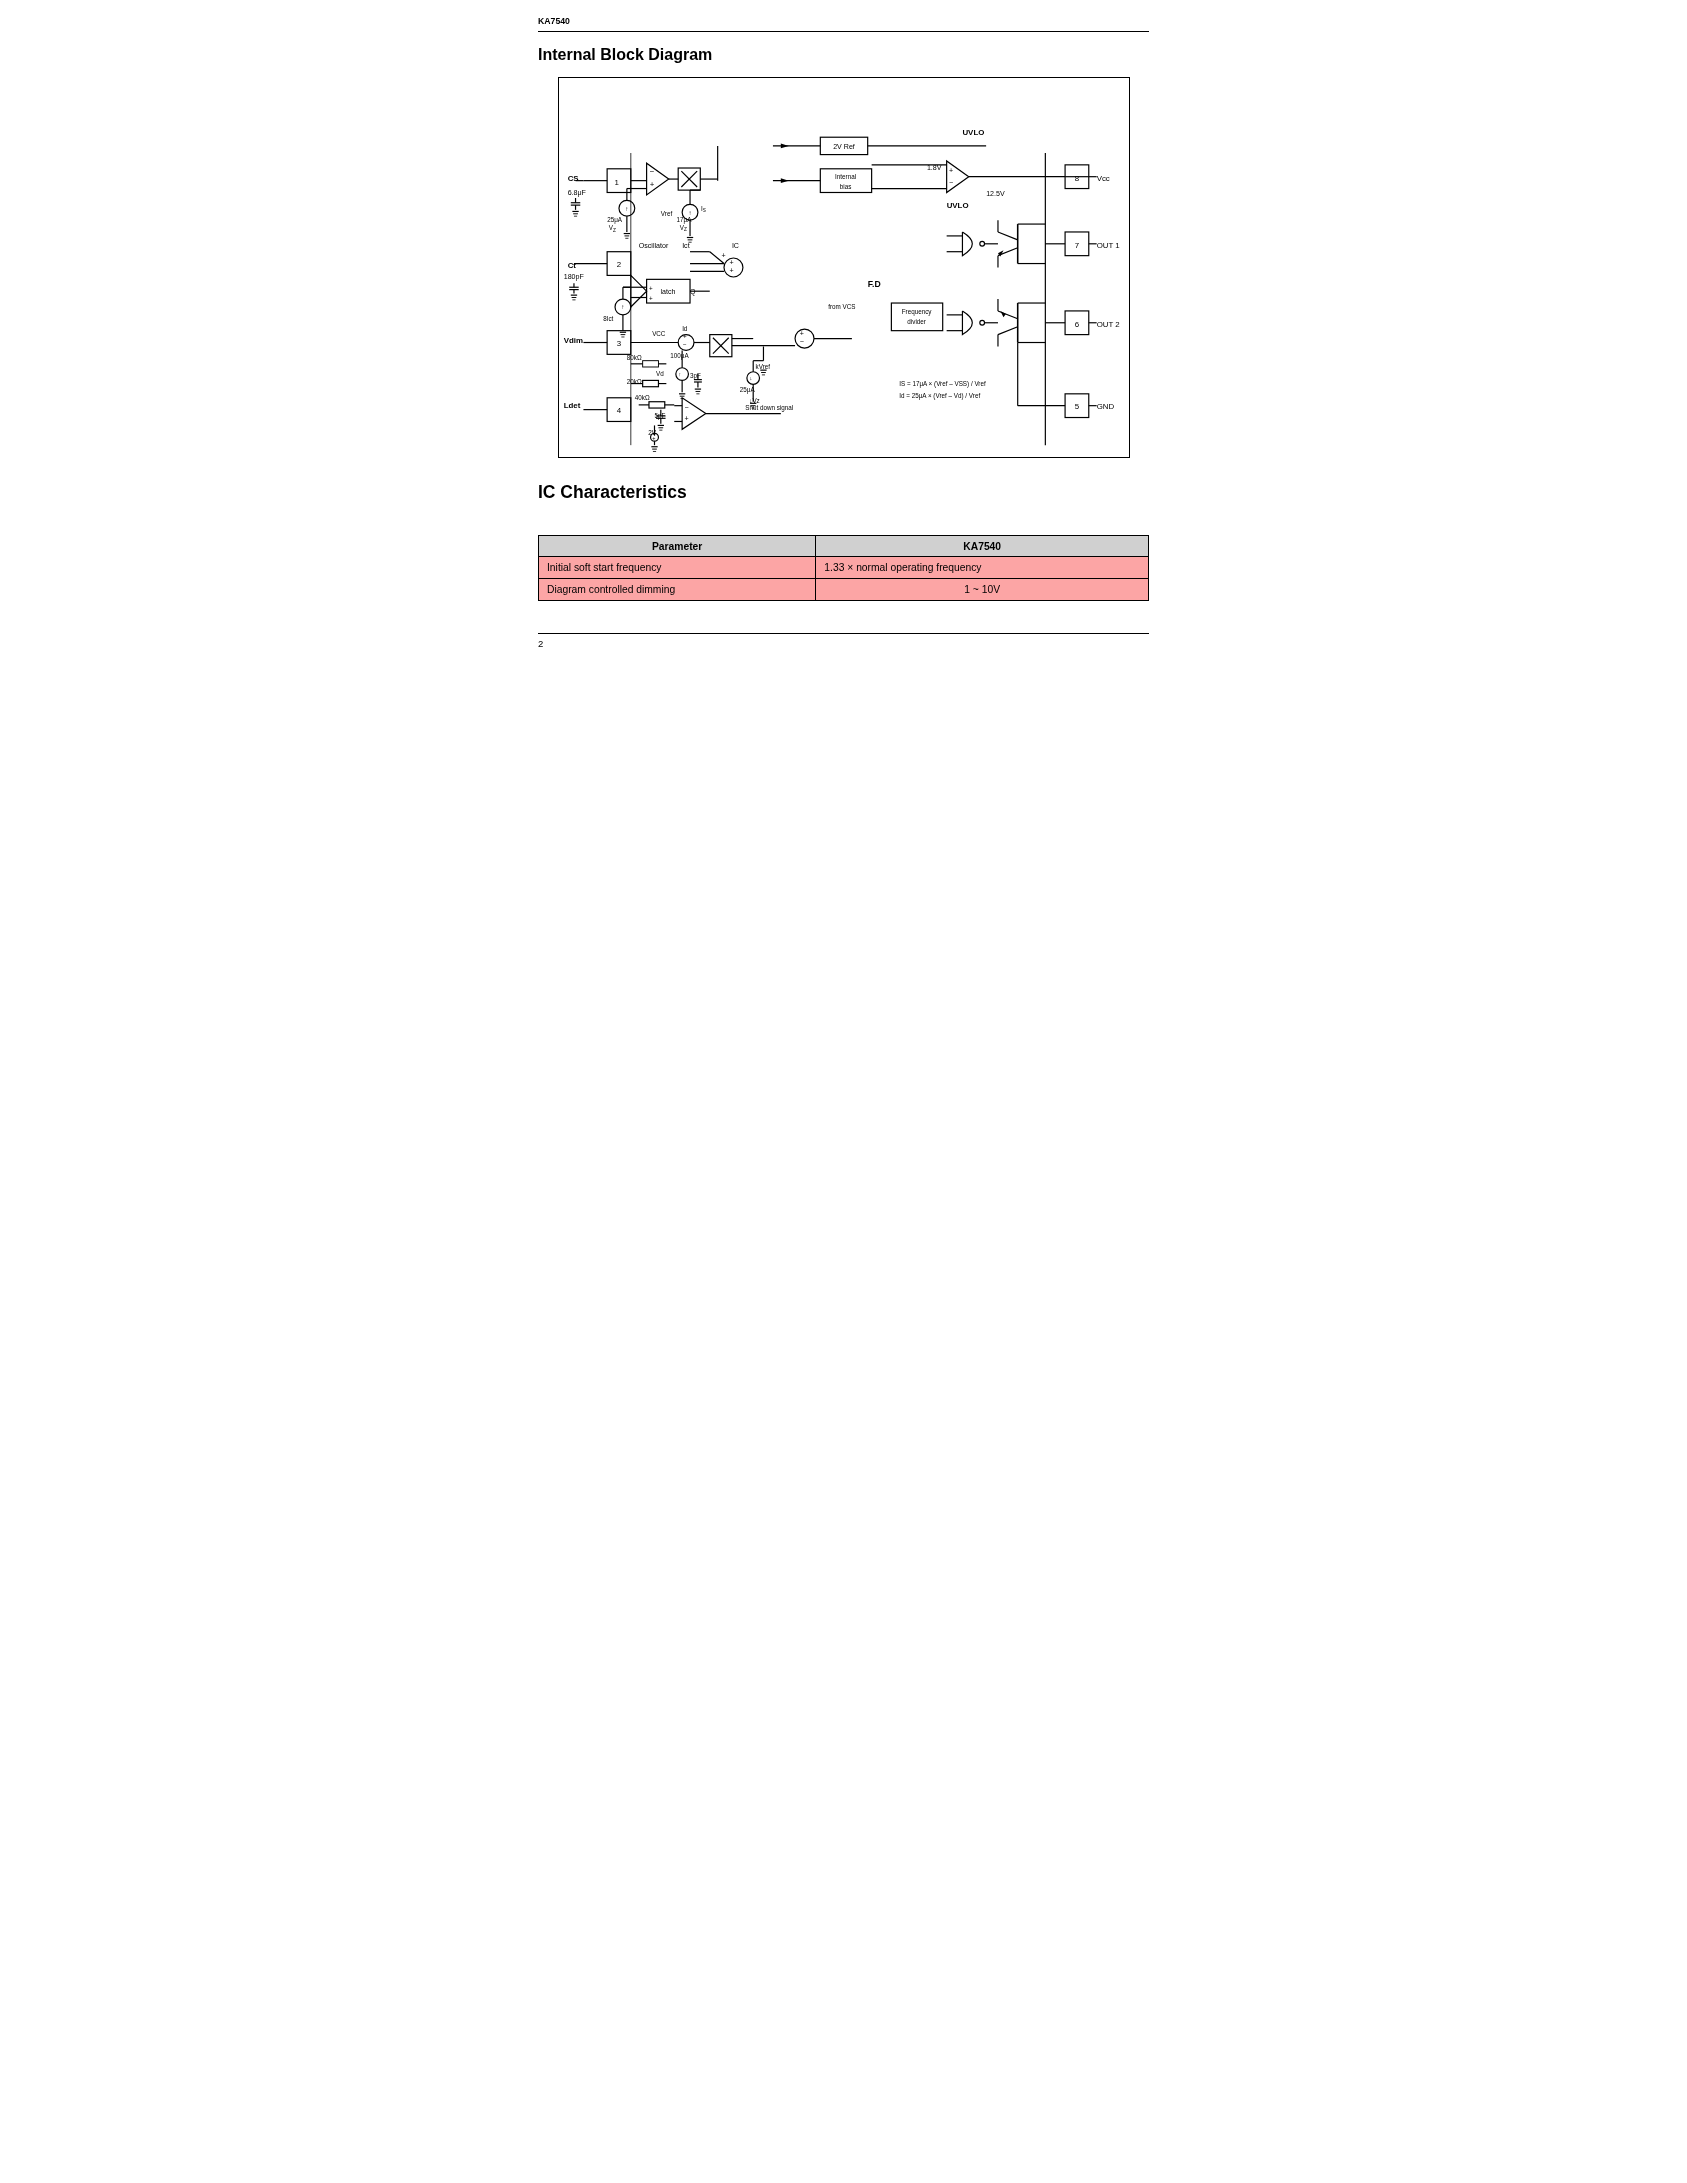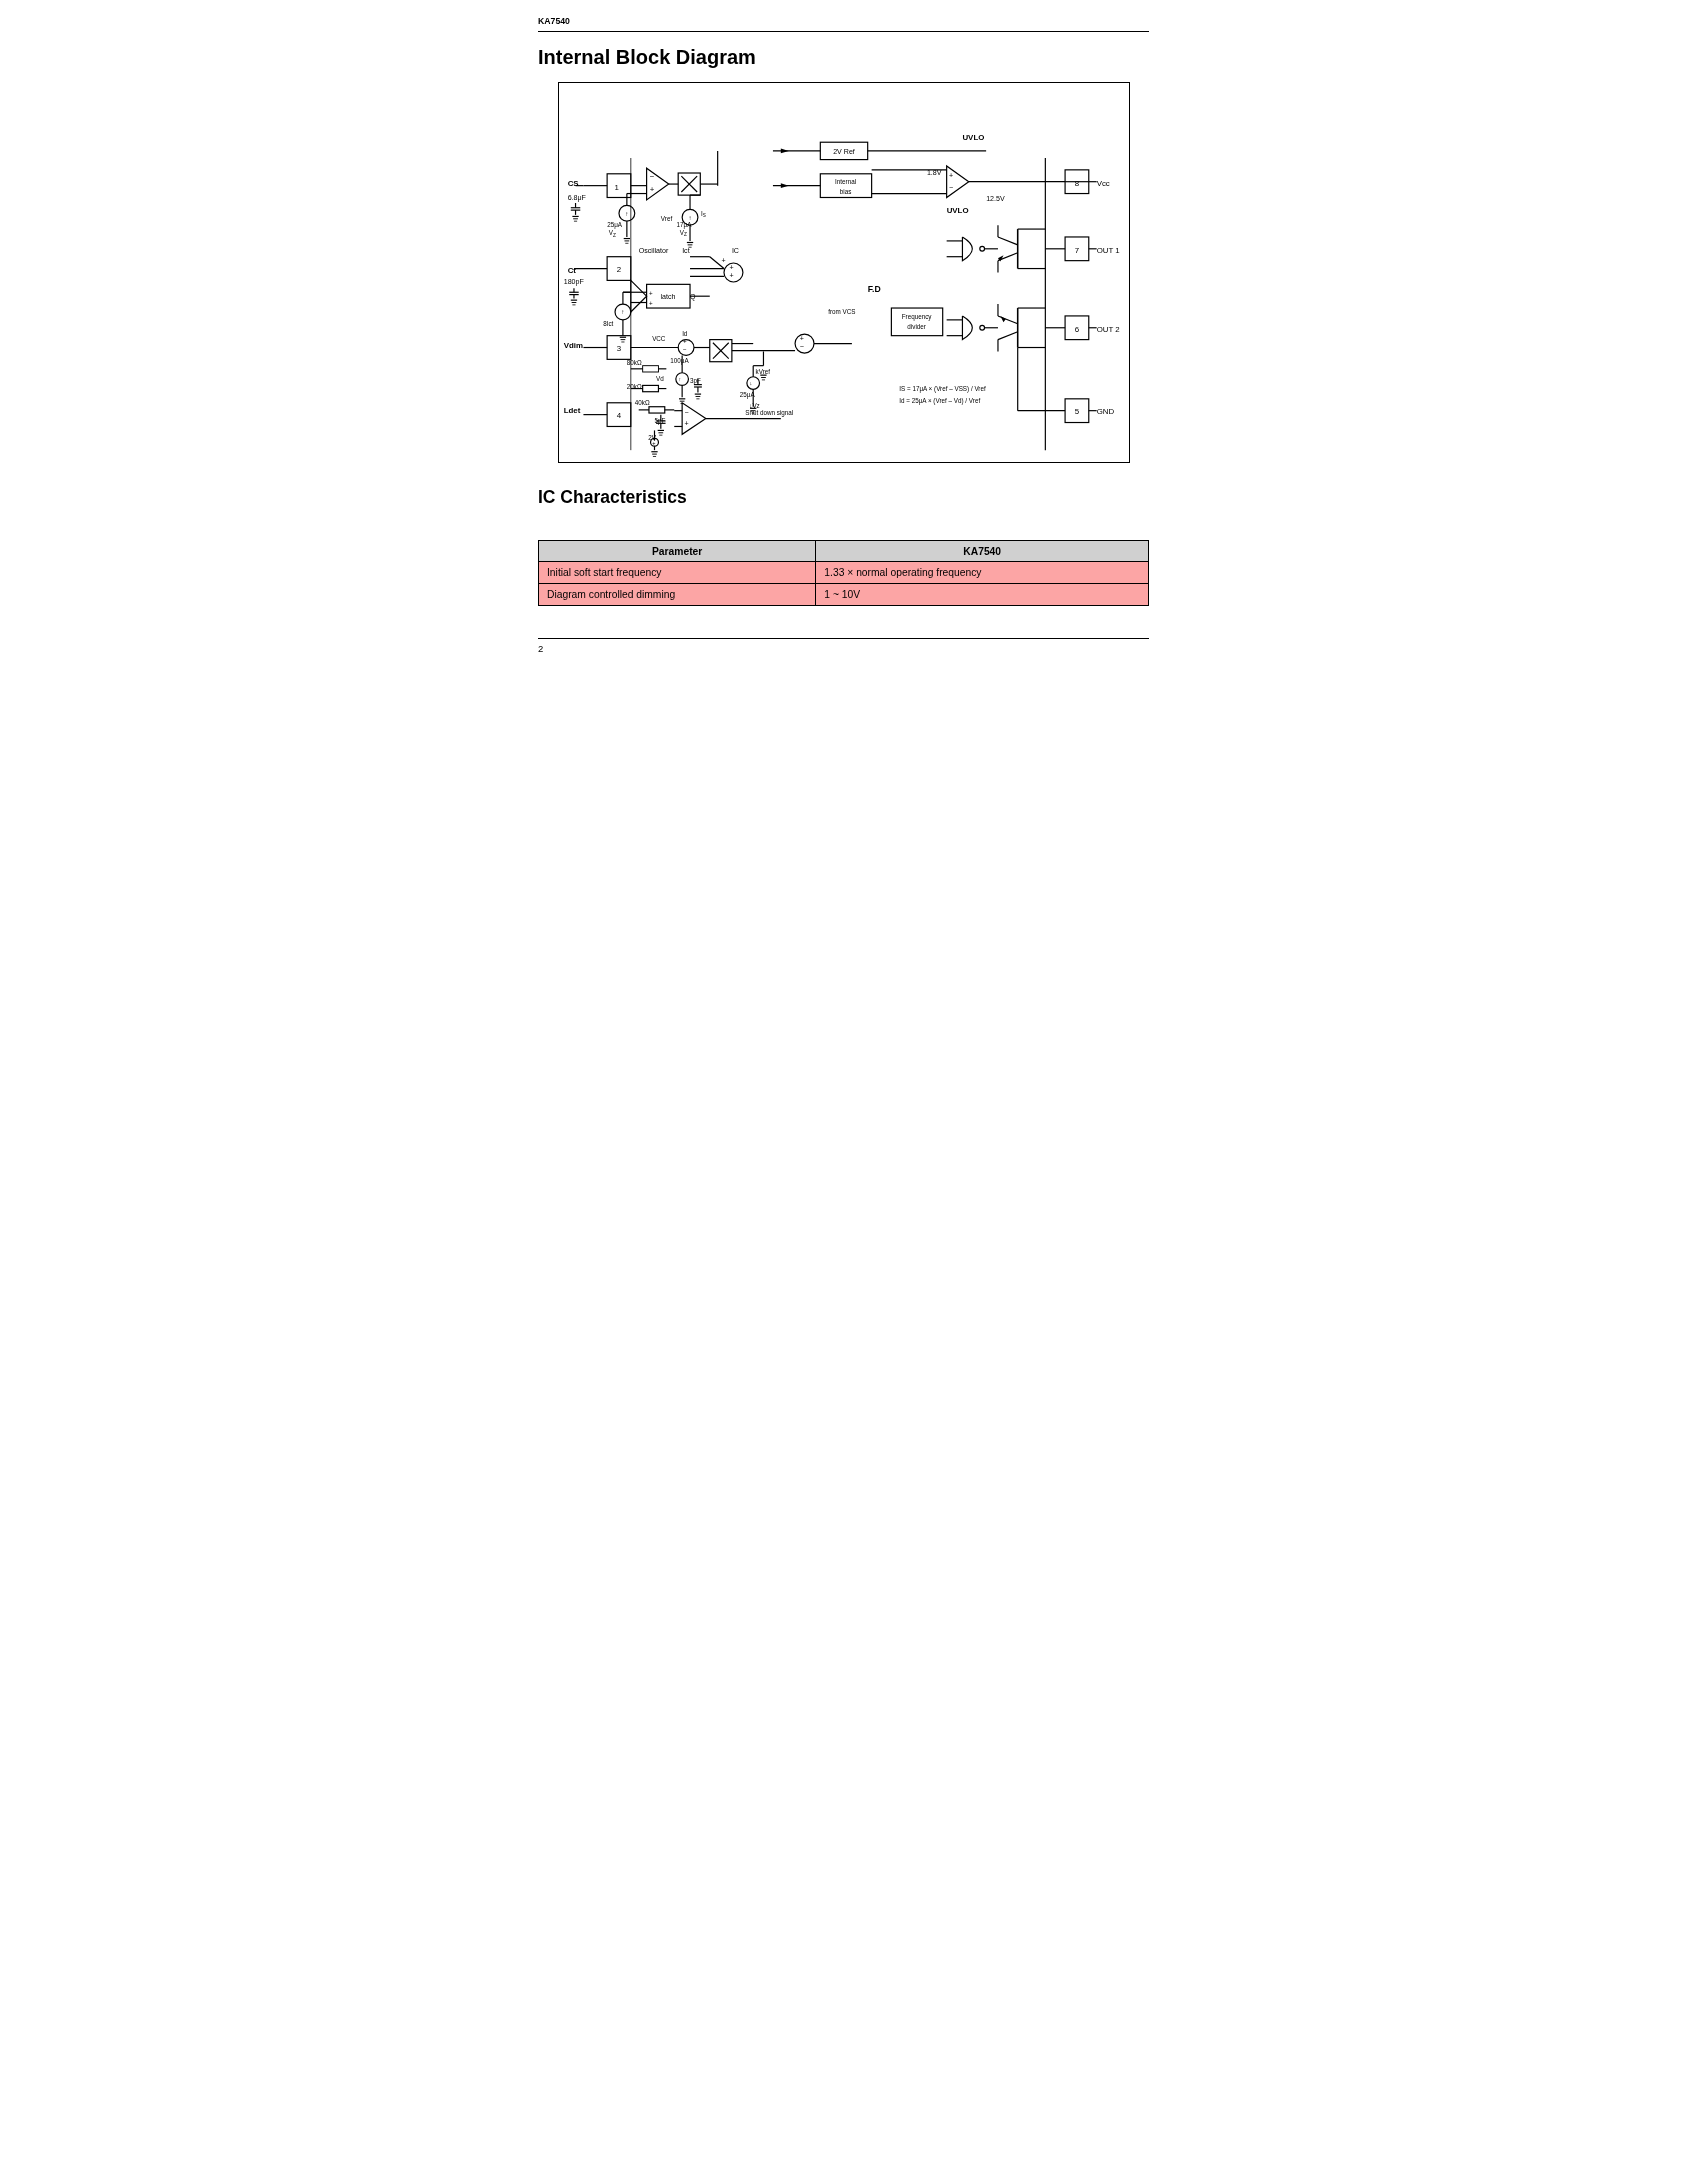--- a/index.html
+++ b/index.html
@@ -13,21 +13,21 @@
       padding: 16px 32px 32px 32px;
     }
     .page-header {
       border-bottom: 1.6px solid #000;
       padding-bottom: 4.8px;
       margin-bottom: 14.3px;
       font-size: 8.7px;
       font-weight: bold;
     }
     .section-title {
-      font-size: 20px;
+      font-size: 16px;
       font-weight: bold;
       margin-bottom: 12.7px;
     }
     .diagram-container {
       border: 0.8px solid #000;
       margin: 0 auto 24px auto;
       width: 572px;
       height: 381px;
       position: relative;
       overflow: hidden;
@@ -413,21 +413,21 @@
       <th>KA7540</th>
     </tr>
   </thead>
   <tbody id="ic-table-body">
   <tr>
         <td>Initial soft start frequency</td>
         <td style="">1.33 × normal operating frequency</td>
       </tr>
       <tr>
         <td>Diagram controlled dimming</td>
-        <td style="text-align: left;">1 ~ 10V</td>
+        <td style="text-align: center;">1 ~ 10V</td>
       </tr>
     </tbody>
 </table>
 
 <div class="page-footer">
   <span>2</span>
 </div>
 
 
 </body></html>

